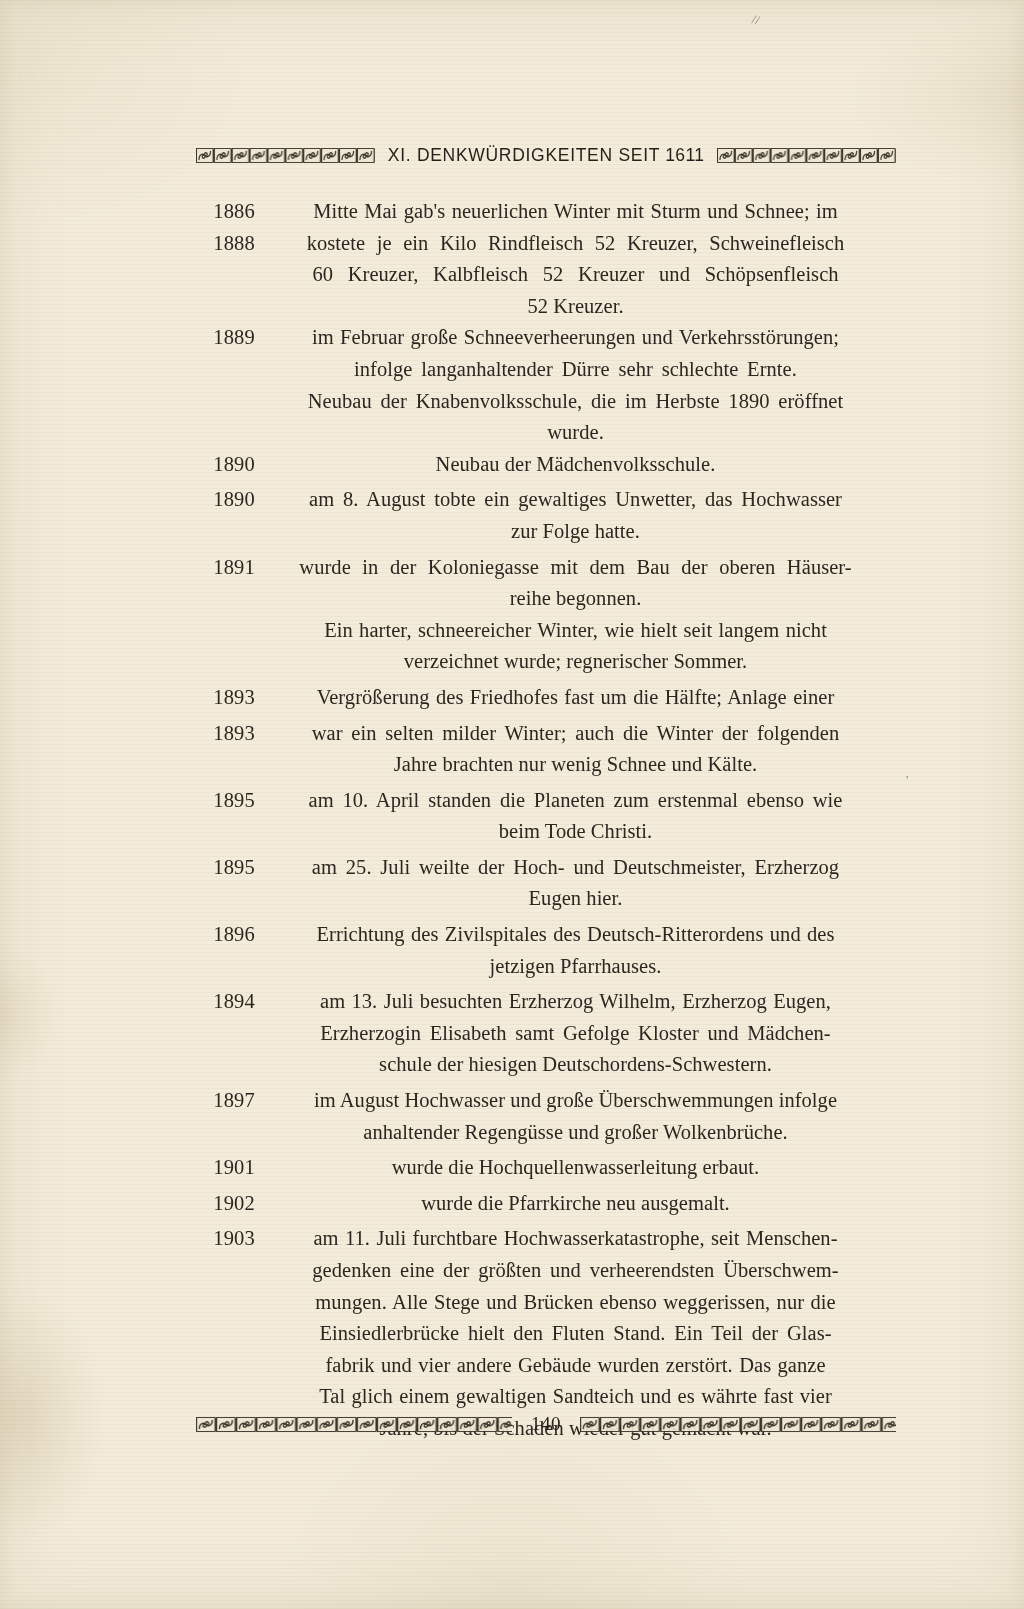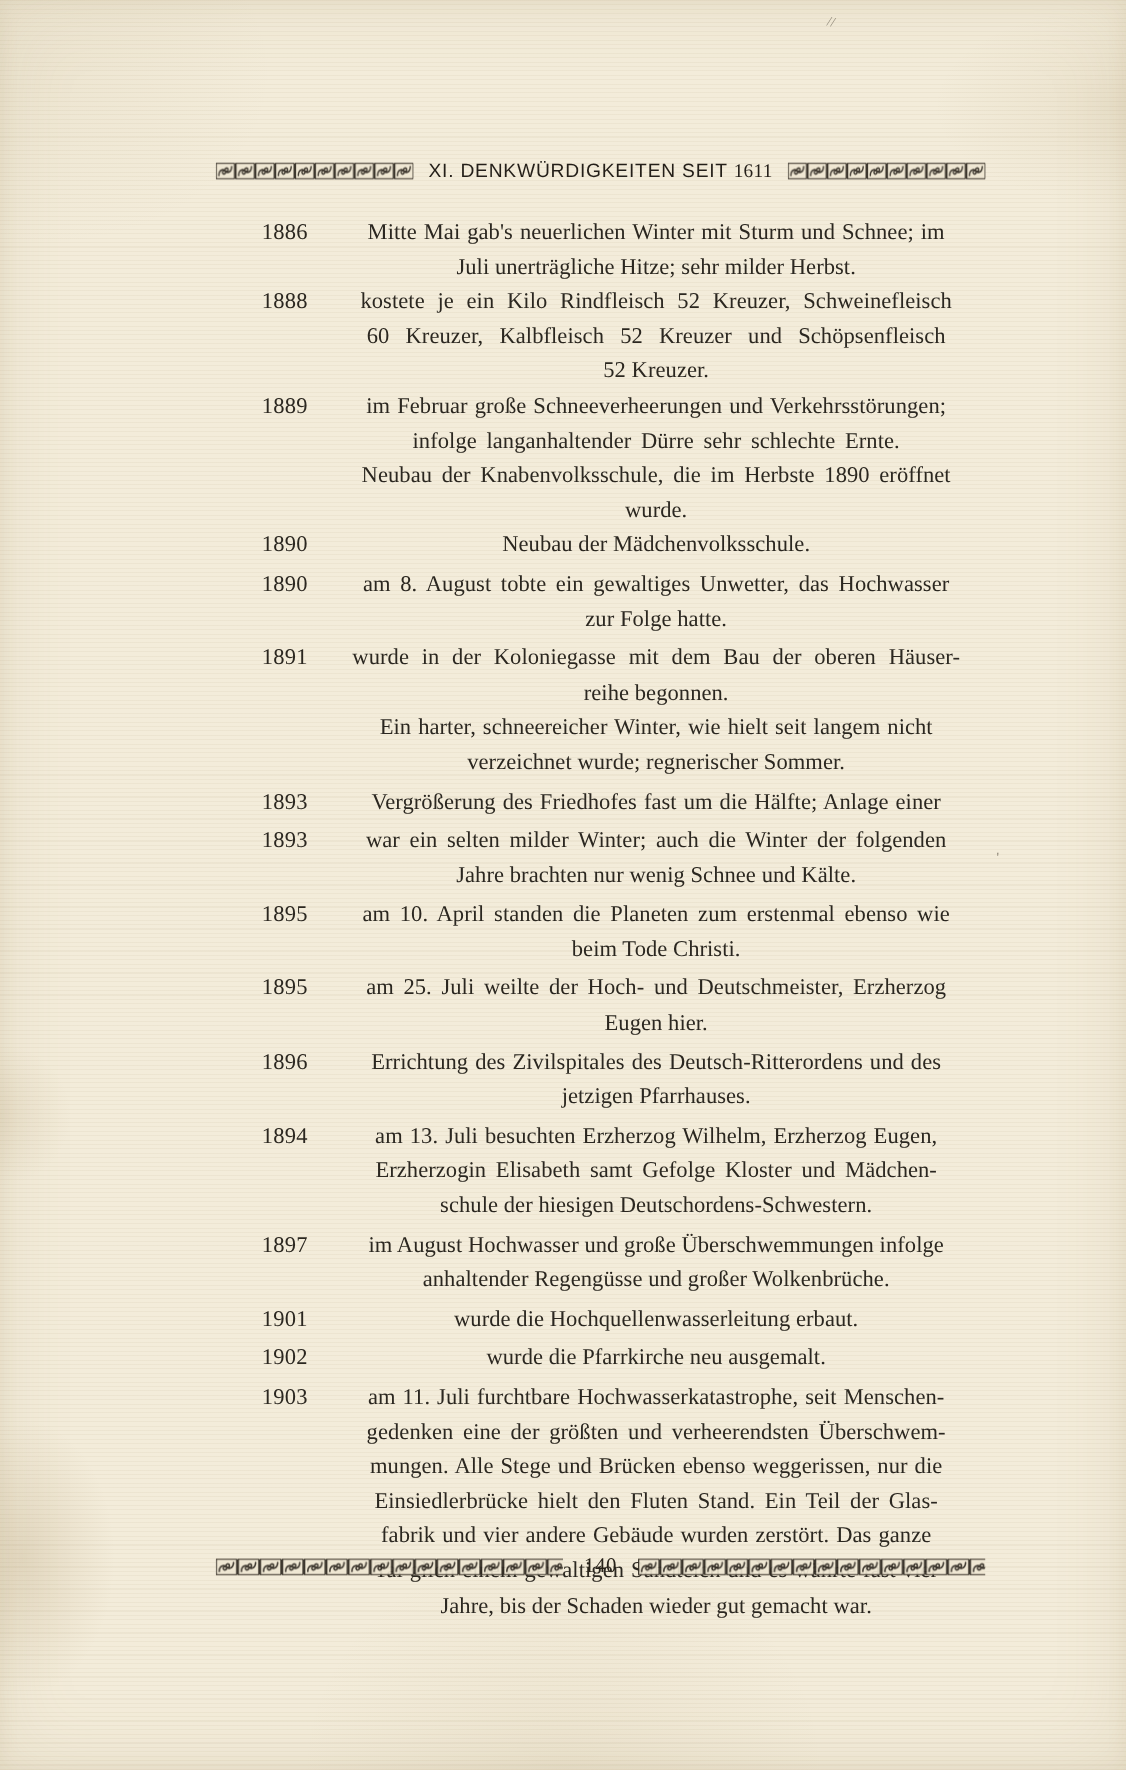--- a/index.html
+++ b/index.html
@@ -75,21 +75,21 @@
   }
   .head-title {
     font-size: 17.5px;
     letter-spacing: 0.7px;
     white-space: nowrap;
     color: #241f19;
     font-family: "Liberation Sans", "DejaVu Sans", sans-serif;
     font-weight: 400;
   }
   .head-title .yr {
-    font-family: Liberation Serif, serif;
+    font-family: Liberation Sans, sans-serif;
     letter-spacing: 0.3px;
   }
 
   
   .ornament {
     height: 17px;
     flex: 1 1 auto;
     overflow: hidden;
     opacity: 0.92;
   }
@@ -106,23 +106,22 @@
     display: flex;
     align-items: flex-start;
     margin-bottom: 0px;
   }
   .entry-year {
     width: 59px;
     flex: 0 0 59px;
     font-size: 20.5px;
     line-height: 31.6px;
     letter-spacing: 0.2px;
-    text-align: left;
+    text-align: right;
     white-space: nowrap;
-    margin-left: 42px;
   }
   .entry-body {
     flex: 1 1 auto;
     font-size: 20.5px;
     line-height: 31.6px;
   }
   .entry-line {
     white-space: nowrap;
     letter-spacing: 0.05px;
     text-align: center;
@@ -205,21 +204,20 @@
         </svg>
     </div>
   </div>
 
   <div class="entries">
 
     <div class="entry">
       <div class="entry-year">1886</div>
       <div class="entry-body">
         <div class="entry-line j1">Mitte Mai gab's neuerlichen Winter mit Sturm und Schnee; im</div>
-        <div class="entry-line j0">Juli unerträgliche Hitze; sehr milder Herbst.</div>
       </div>
     </div>
 
     <div class="entry">
       <div class="entry-year">1888</div>
       <div class="entry-body">
         <div class="entry-line j3">kostete je ein Kilo Rindfleisch 52 Kreuzer, Schweinefleisch</div>
         <div class="entry-line j4">60 Kreuzer, Kalbfleisch 52 Kreuzer und Schöpsenfleisch</div>
         <div class="entry-line j0">52 Kreuzer.</div>
       </div>

